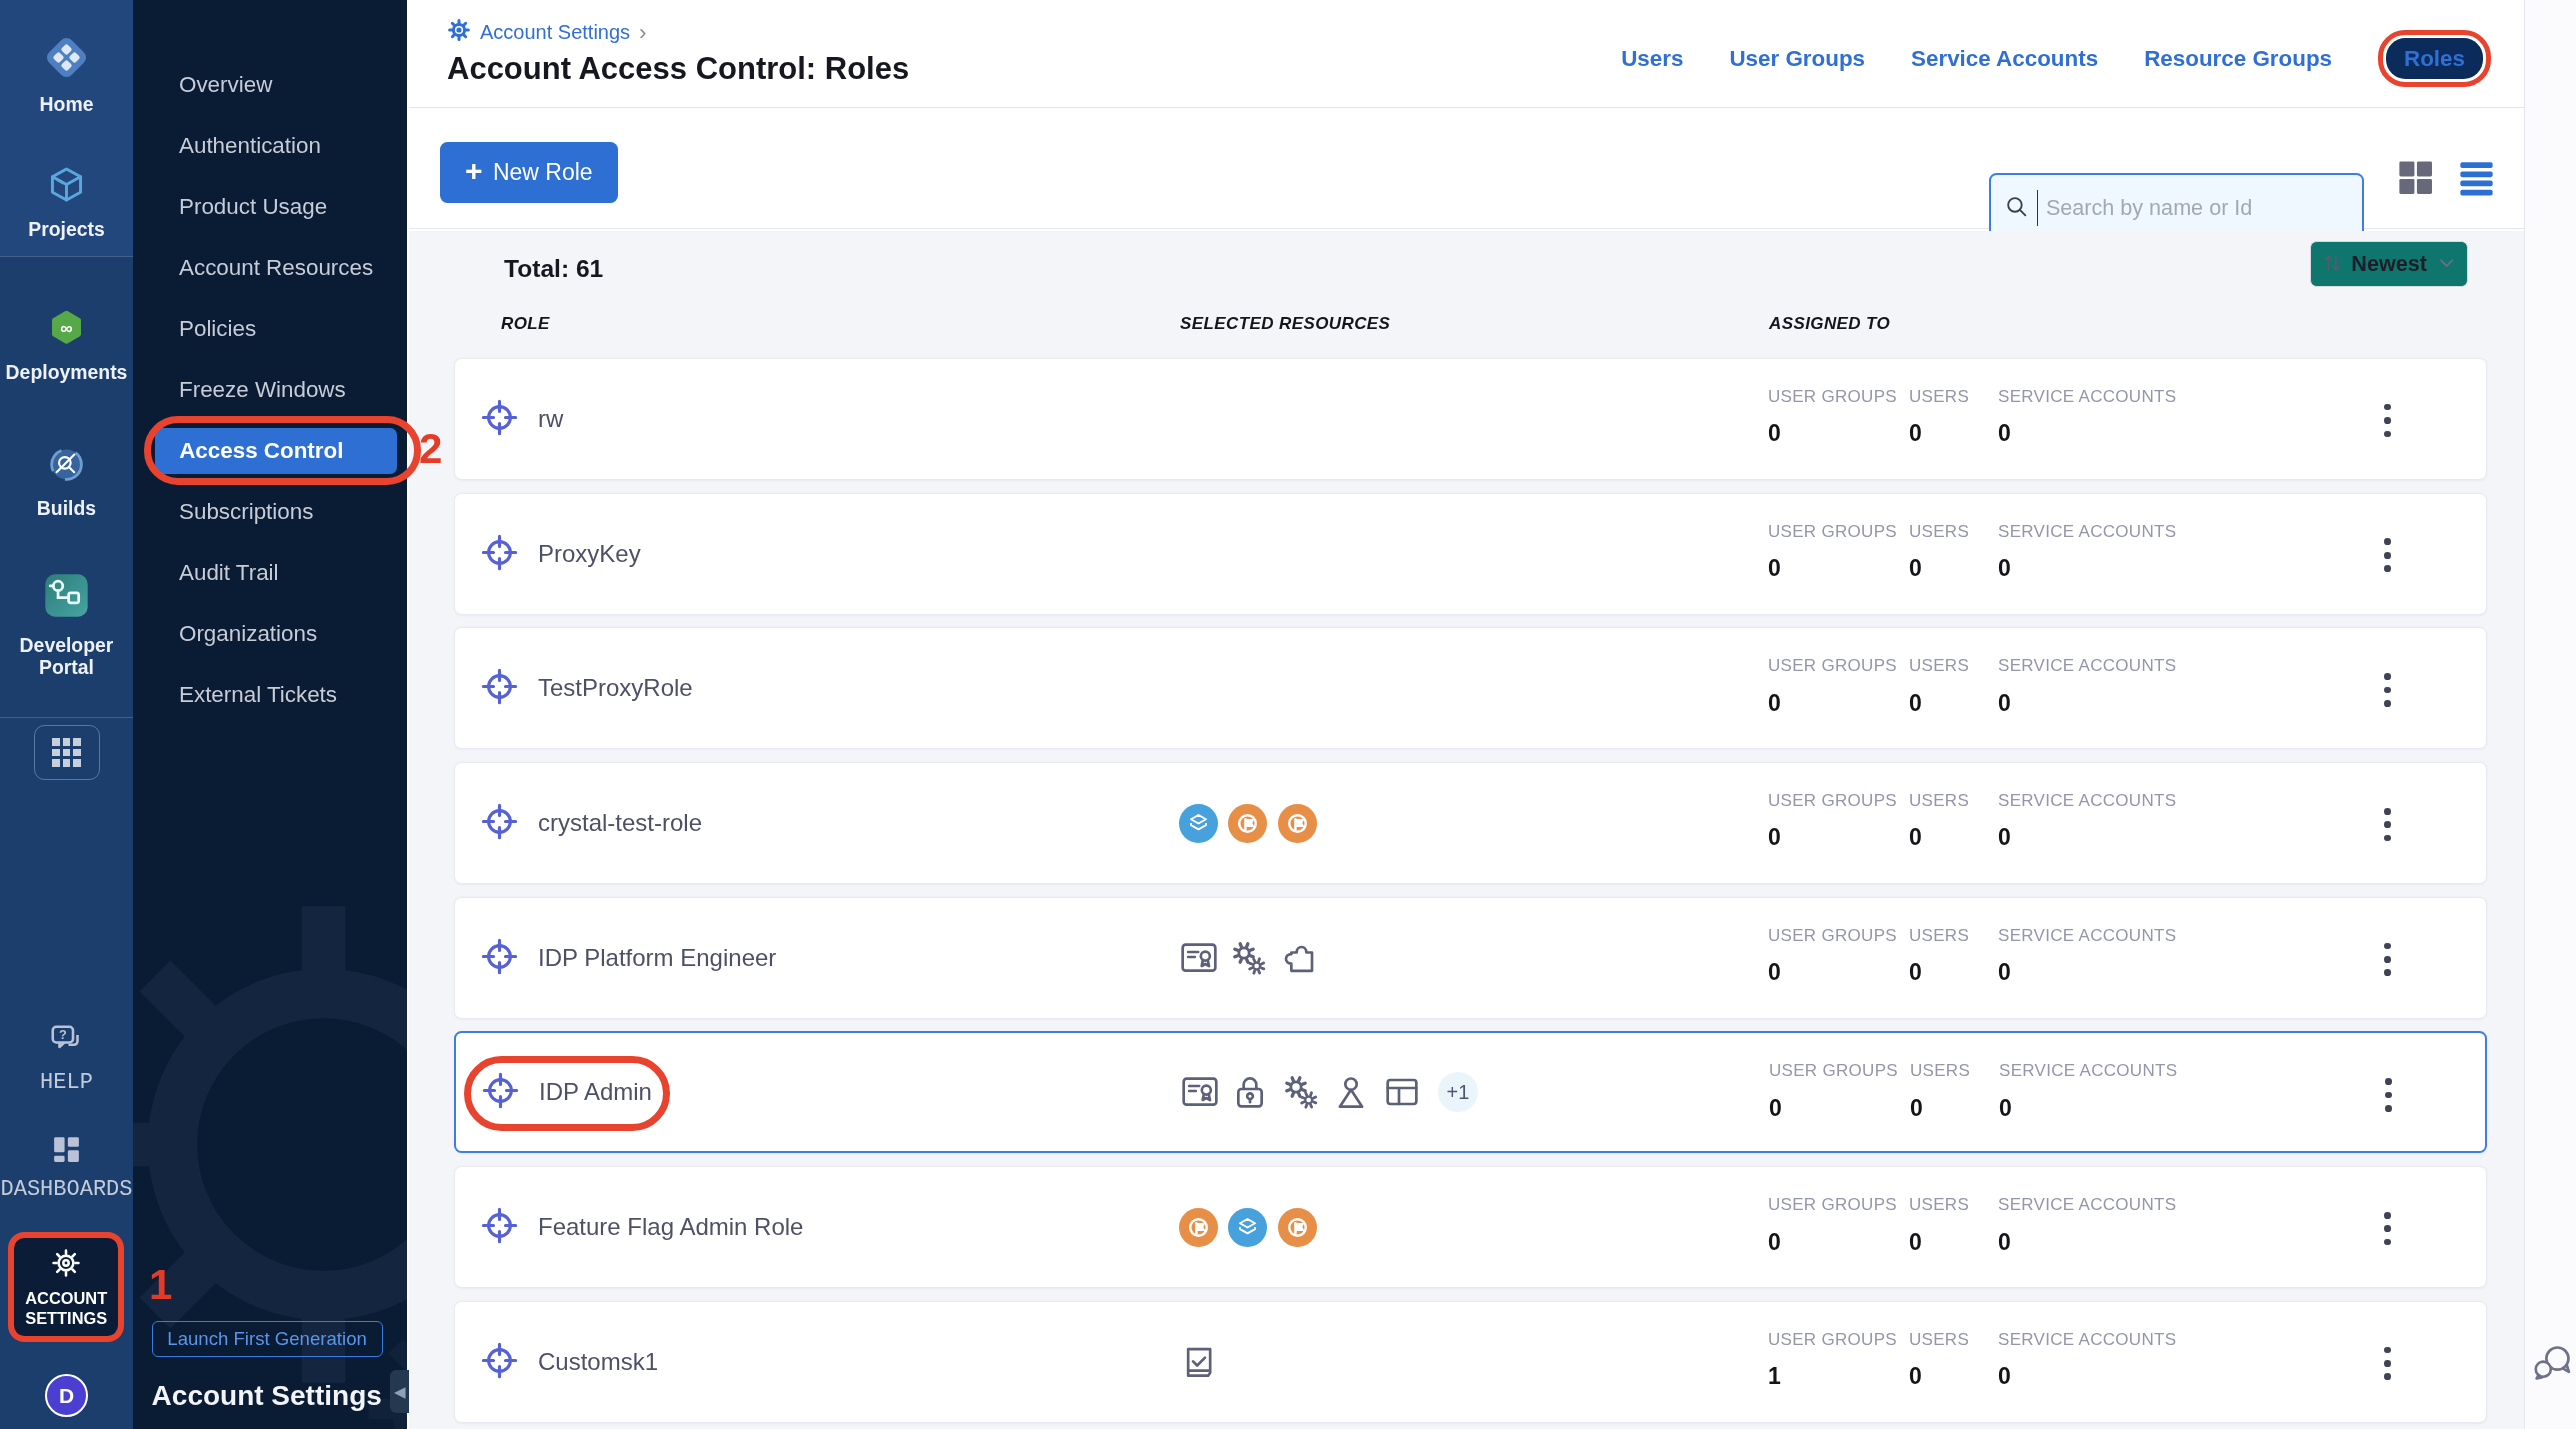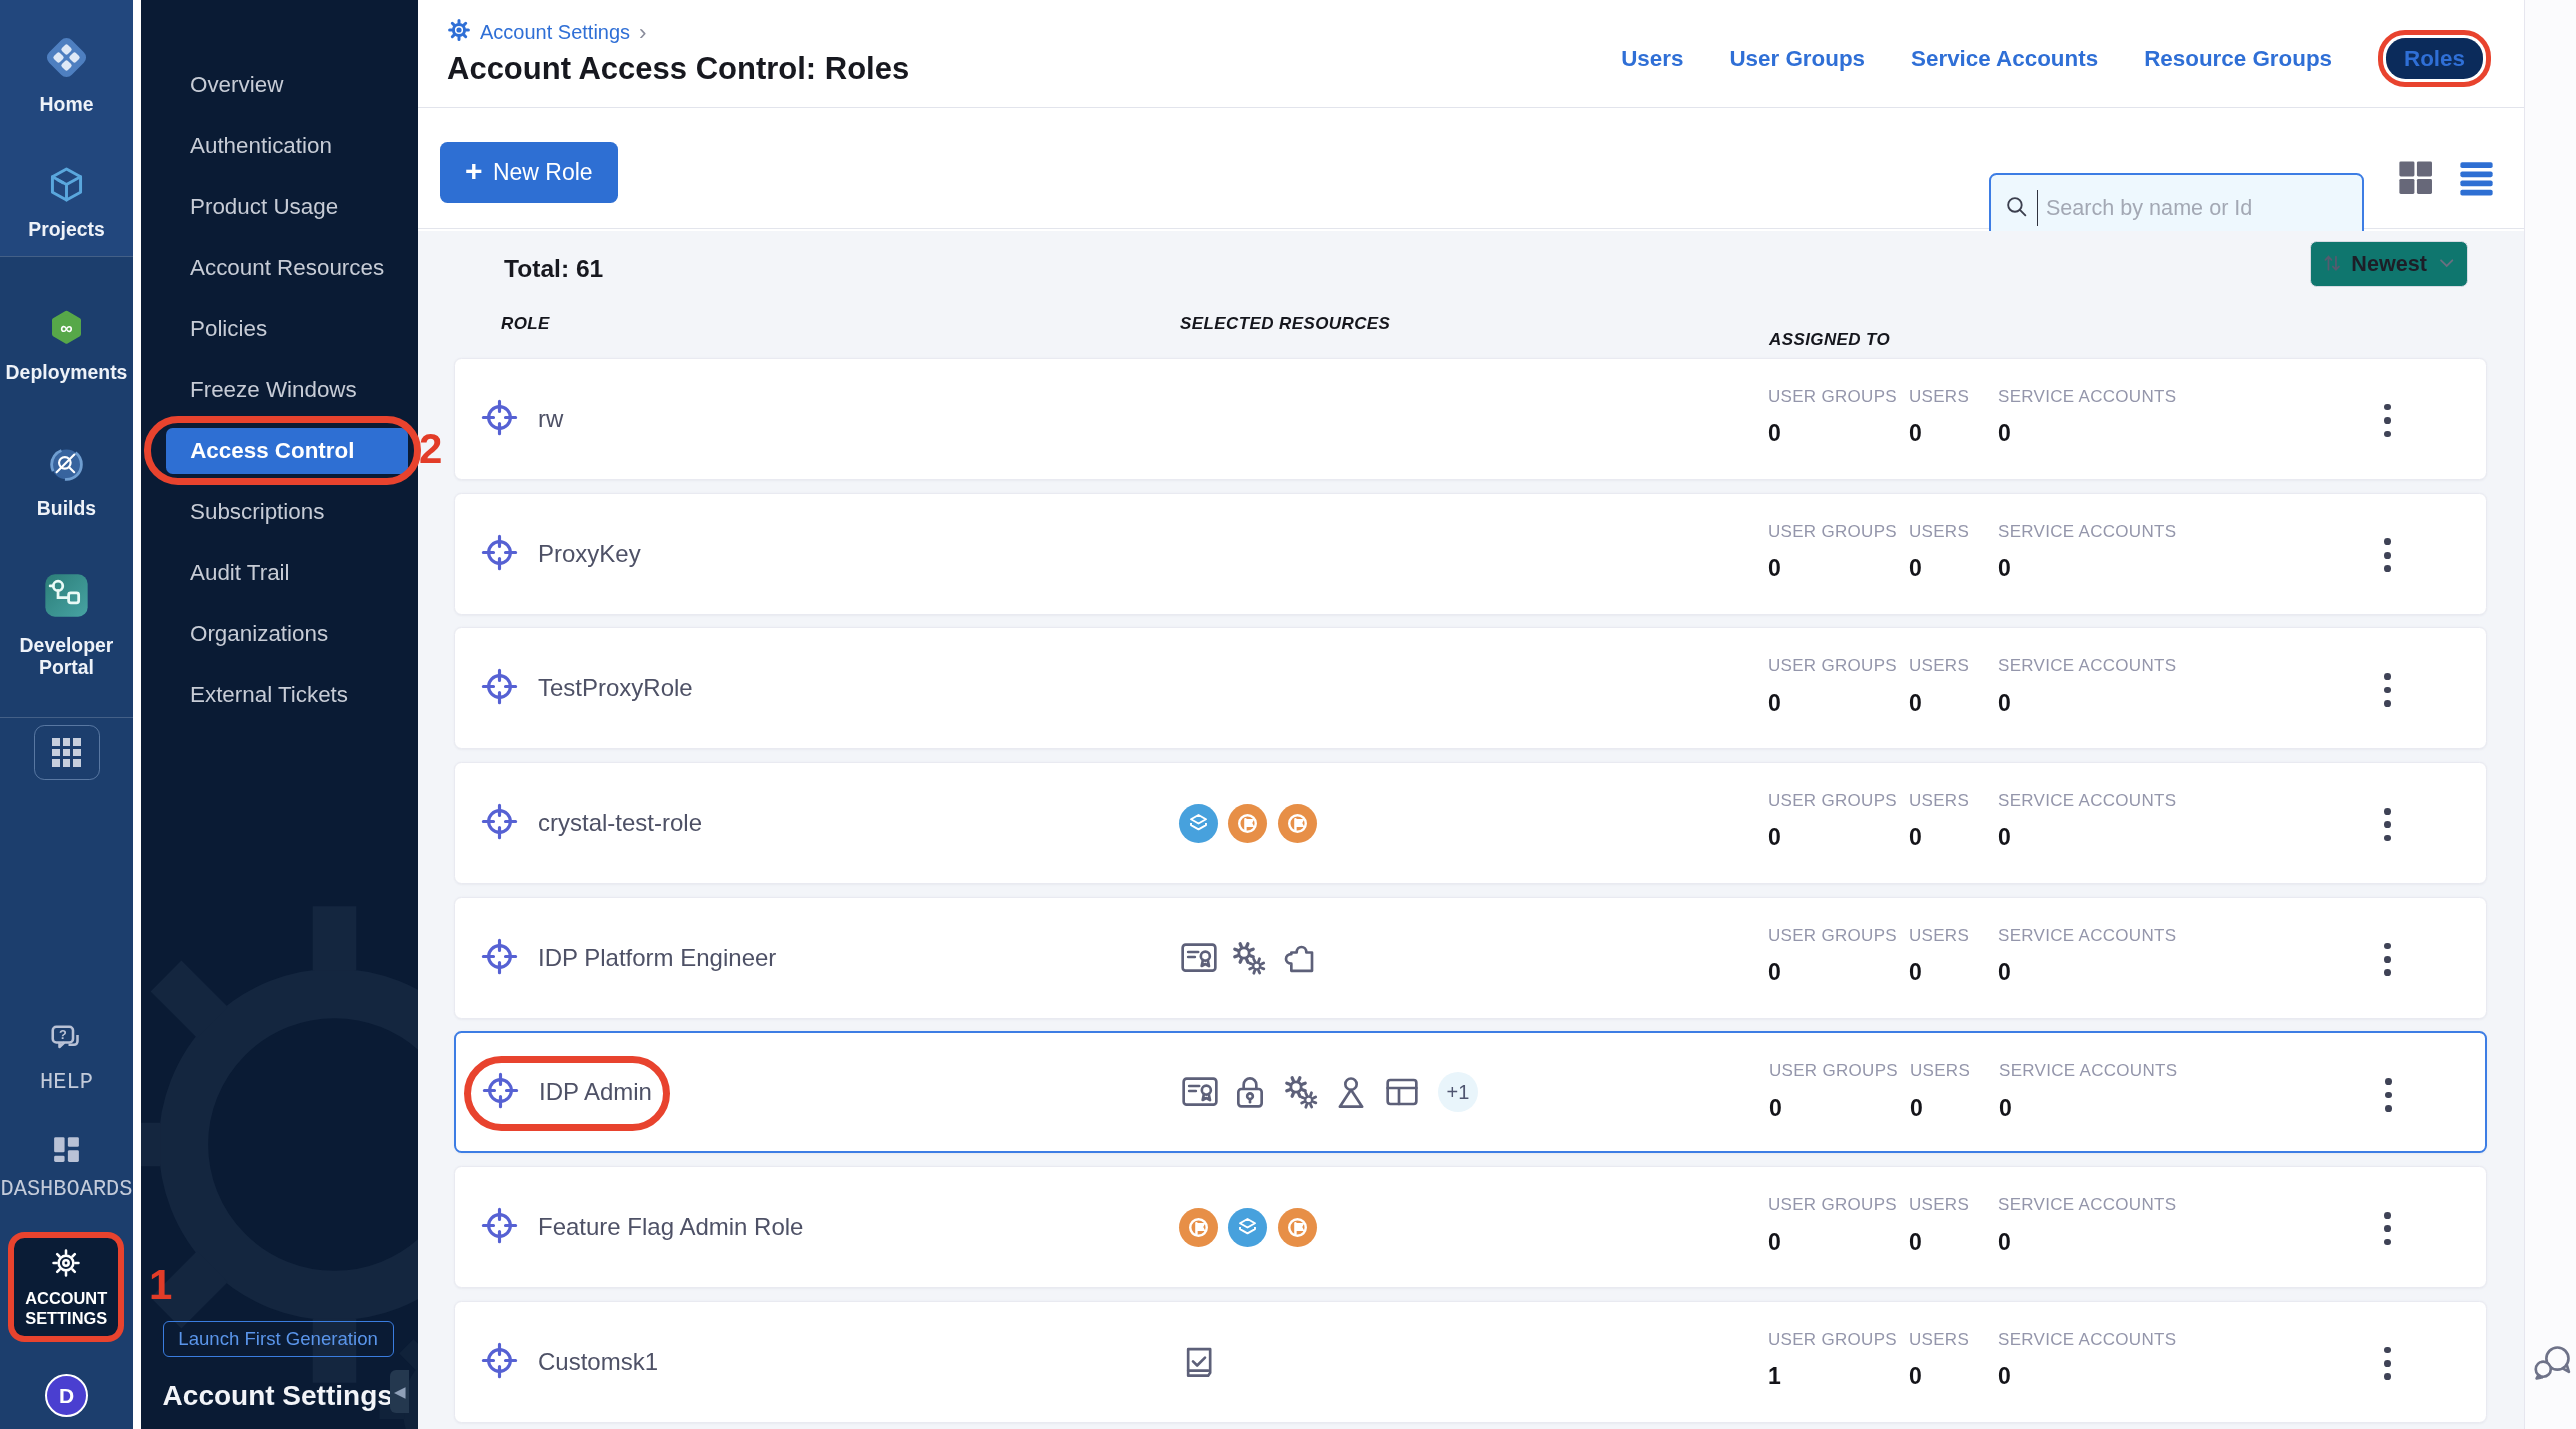--- a/index.html
+++ b/index.html
@@ -22,21 +22,21 @@
   #rail-account .rlabel { color:#fff; font-size:16.4px; font-weight:bold; text-align:center; line-height:1.2; width:89px; }
   .apps-btn { width:66px; height:55px; border:1.5px solid rgba(150,178,216,.5); border-radius:10.4px;
     display:flex; align-items:center; justify-content:center; cursor:pointer; }
   .apps-grid { display:grid; grid-template-columns:repeat(3,7.5px); grid-gap:3px; }
   .apps-grid i { width:7.5px; height:7.5px; background:#c7cfdd; display:block; }
   #avatar { position:absolute; left:45px; top:1374px; width:43px; height:43px; border-radius:50%;
     background:#4a3fd0; border:2.2px solid #fff; color:#fff; font-size:21px; font-weight:bold;
     display:flex; align-items:center; justify-content:center; cursor:pointer; }
 
   
-  #subnav { position:absolute; left:141px; top:0; width:277px; height:1430px; background:var(--panel); overflow:hidden; z-index:4; }
+  #subnav { position:absolute; left:130px; top:0; width:277px; height:1430px; background:var(--panel); overflow:hidden; z-index:4; }
   #subnav .watermark { position:absolute; pointer-events:none; }
   #menu { position:absolute; left:0; top:54px; width:277px; }
   .menu-item { height:61px; display:flex; align-items:center; padding-left:49px;
     color:#c7ccd6; font-size:22.4px; cursor:pointer; }
   .menu-item.active { height:46px; margin:7.5px 10.4px 7.5px 24.6px; padding-left:24.6px;
     background:var(--blue); color:#fff; border-radius:6.7px; font-weight:bold; }
   #launch-btn { position:absolute; left:21.6px; top:1321px; width:231px; height:36px;
     background:transparent; border:1.5px solid #3a7de0; border-radius:6px;
     color:#5a95ea; font-size:18.6px; font-family:inherit; cursor:pointer; }
   #panel-title { position:absolute; left:21.6px; top:1380px; color:#f2f4f8; font-size:28px; font-weight:bold; }
@@ -72,21 +72,21 @@
   #search-input::placeholder { color:#a3a8b4; }
   .view-toggle { position:absolute; top:48px; width:46px; height:46px; background:none; border:none; cursor:pointer; padding:0; }
   #grid-view { left:1983px; } #list-view { left:2044px; }
 
   #list { position:absolute; left:0; top:231px; width:2115px; height:1199px; background:#f3f5f9; }
   #total { position:absolute; left:95px; top:24px; color:var(--ink); font-size:24.6px; font-weight:bold; }
   #sort-box { position:absolute; left:1901px; top:10.4px; width:158px; height:46px; background:#0f766e;
     border:1.5px solid #d8dbe4; border-radius:6.7px; display:flex; align-items:center; padding:0 10.4px; gap:7.5px; cursor:pointer; }
   #sort-box .slabel { flex:1; color:#1d1e27; font-size:21.6px; font-weight:bold; }
   .col-head { position:absolute; top:83px; color:#15161d; font-size:17px; font-weight:bold; letter-spacing:0.4px;font-style:italic; }
-  #col-role { left:92px; } #col-res { left:771px; } #col-assigned { left:1360px;margin-top:16px; }
+  #col-role { left:92px; } #col-res { left:771px; } #col-assigned { left:1360px; }
 
   #rows { position:absolute; left:45px; top:127px; width:2033px; }
   .row-card { position:relative; width:2033px; height:122px; background:#fff; border:0.7px solid #e9eaf1;
     border-radius:7.5px; margin-bottom:12.7px; box-shadow:0 0.7px 2.2px rgba(35,43,85,.05); cursor:pointer; }
   .row-card.selected { border:2.2px solid #3d7de4; }
   .role-cell { position:absolute; left:24.6px; top:0; height:100%; display:flex; align-items:center; gap:19.4px; }
   .role-name { color:var(--name); font-size:24px; }
   .name-ring { position:absolute; left:7.5px; top:23px; width:206px; height:75px;
     border:7.5px solid var(--red); border-radius:39px; pointer-events:none; }
   .res-cell { position:absolute; left:724px; top:0; height:100%; display:flex; align-items:center; gap:10.4px; }

